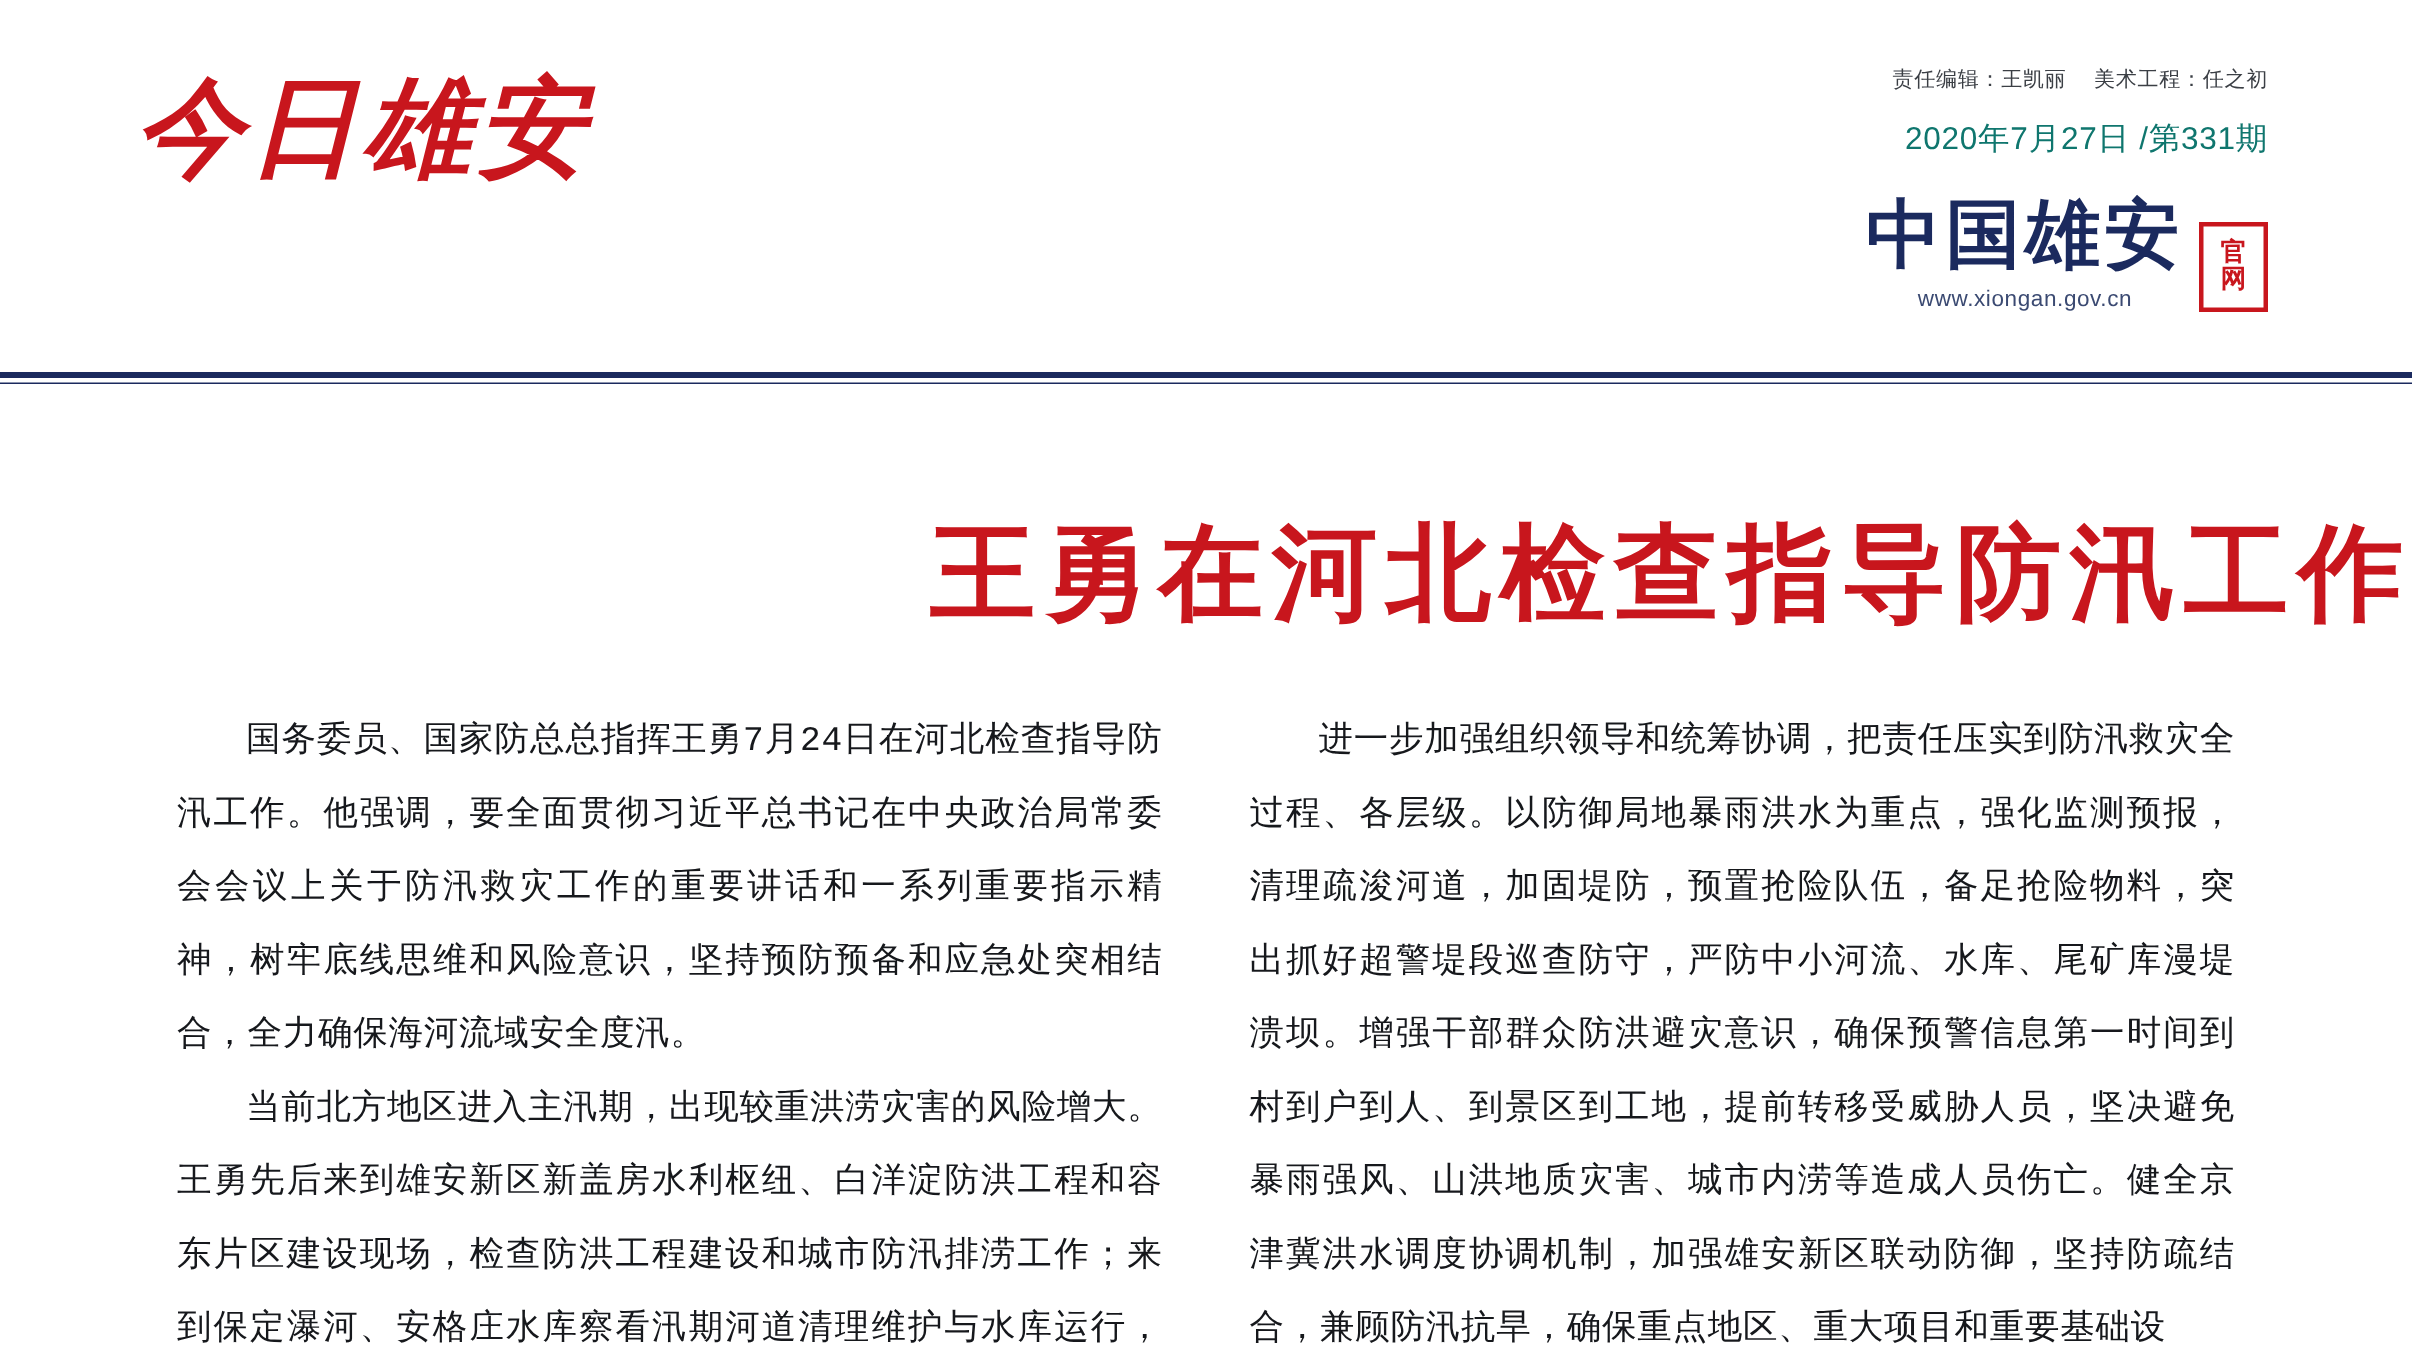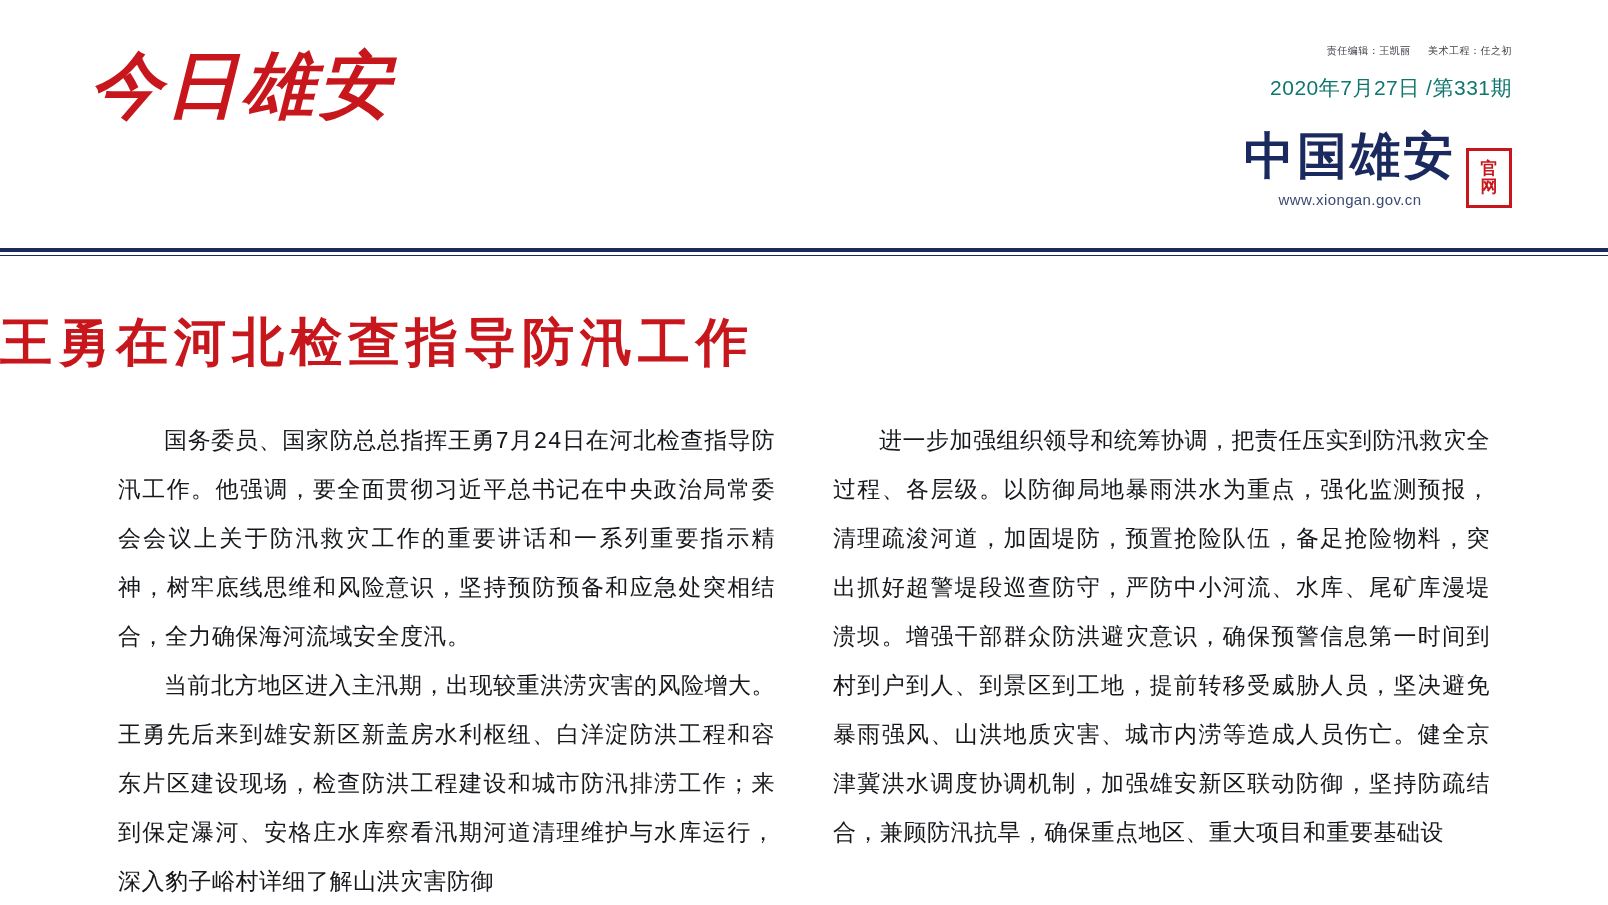--- a/index.html
+++ b/index.html
@@ -49,21 +49,21 @@
 
   .meta-block {
     position: absolute;
     right: 96px;
     top: 44px;
     text-align: right;
     width: 600px;
   }
   .meta-credits {
     font-family: "Liberation Sans", sans-serif;
-    font-size: 10px;
+    font-size: 14px;
     color: #3b3f45;
     letter-spacing: 0.5px;
   }
   .meta-credits span { margin-left: 14px; }
   .meta-date {
     font-family: "Liberation Sans", sans-serif;
     font-size: 21px;
     color: #0f766e;
     margin-top: 16px;
     letter-spacing: 0.5px;
@@ -126,27 +126,27 @@
     margin: 0 0 0 0;
   }
   .rule-thin {
     height: 1px;
     background: #1b2a5e;
     margin-top: 3px;
   }
 
   
   .headline {
-    text-align: left;
-    font-family: "DejaVu Serif", serif;
-    font-weight: bold;
-    font-size: 52px;
+    text-align: right;
+    font-family: "DejaVu Serif", serif;
+    font-weight: bold;
+    font-size: 70px;
     color: #c8161d;
     letter-spacing: 6px;
-    margin: 52px 0 40px 0;
+    margin: 80px 0 40px 0;
     white-space: nowrap;
   }
 
   
   .body-area {
     display: flex;
     gap: 58px;
     padding: 0 118px;
   }
   .column {

